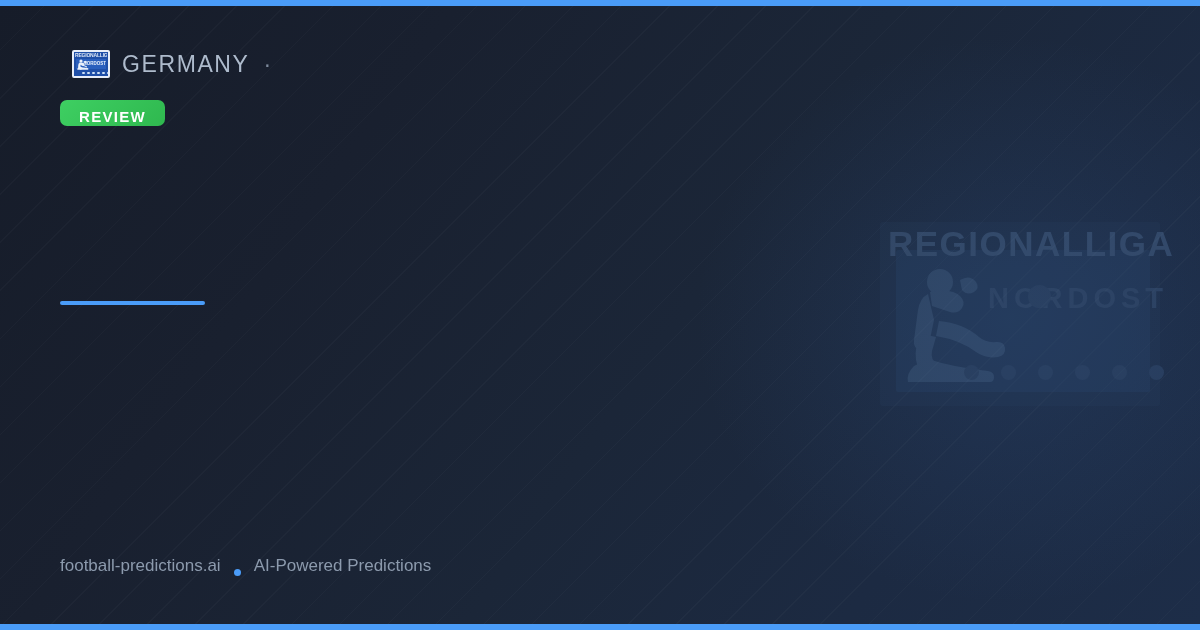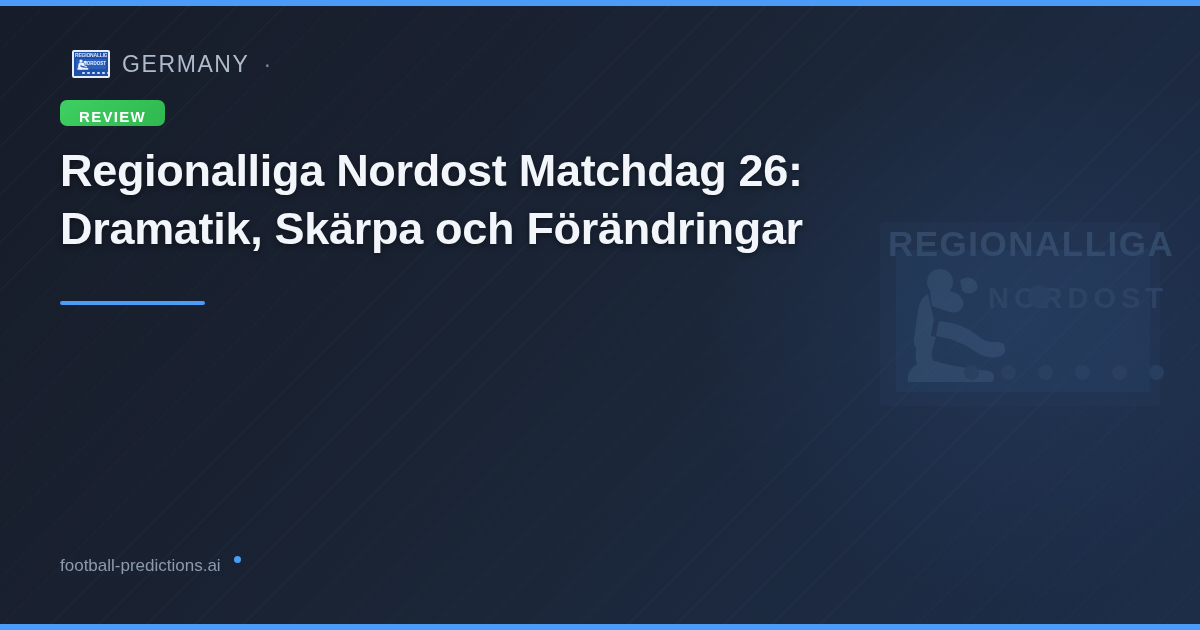--- a/index.html
+++ b/index.html
@@ -214,21 +214,21 @@
     position:absolute;
     left:0; top:301px;
     width:145px; height:4px;
     background:#4a9cf8;
     border-radius:2px;
   }
 
   .footer {
     position:absolute;
     left:0; top:556px;
-    display:flex; align-items:flex-start; gap:13px;
+    display:flex; align-items:flex-end; gap:13px;
     font-size:17px;
     color:#8c9aad;
     white-space:nowrap;
   }
   .footer-dot {
     width:7px; height:7px; border-radius:50%;
     background:#4a9cf8;
     flex:none;
   }
 </style>
@@ -301,23 +301,23 @@
           <span class="cl-dot"></span>
         </div>
       </div>
 
       <span class="crumb-text">GERMANY</span>
       <span class="crumb-sep">·</span>
     </div>
 
     <div class="badge">REVIEW</div>
 
-    <div class="title">Regionalliga Nordost Matchdag 26: Dramatik, Skärpa och Förändringar</div>
 
     <div class="accent-line"></div>
 
     <div class="footer">
       <span>football-predictions.ai</span>
       <span class="footer-dot"></span>
+      <span>AI-Powered Predictions</span>
     </div>
 
   </div>
 </div>
 
 </body></html>

